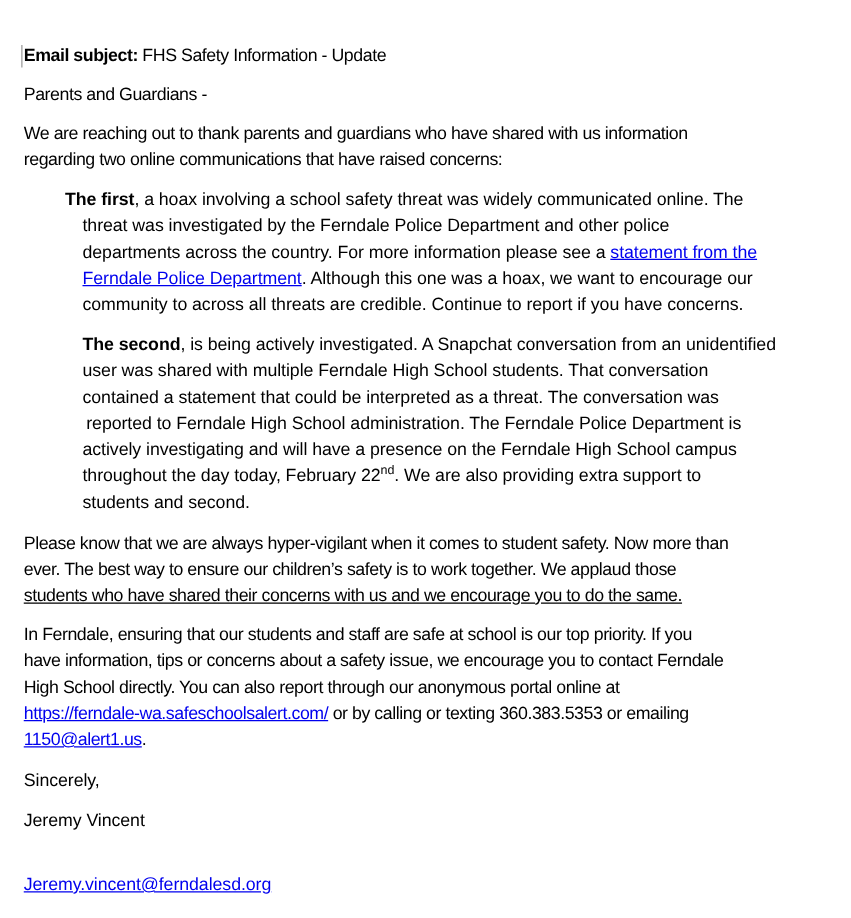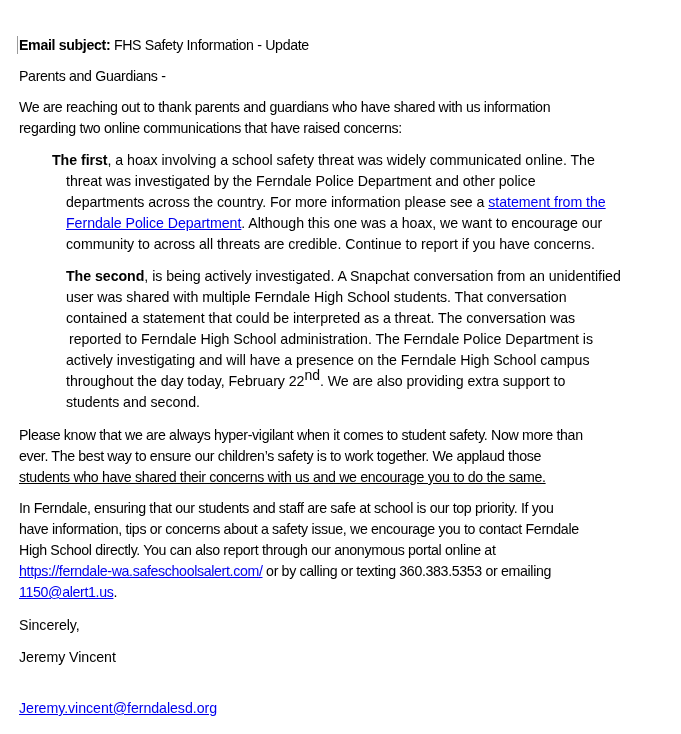--- a/index.html
+++ b/index.html
@@ -34,21 +34,21 @@
       font-size: 14.2px;
       letter-spacing: -0.05px;
     }
     .b { font-weight: bold; }
     a {
       color: #0000ee;
       text-decoration: underline;
       cursor: pointer;
     }
     sup {
-      font-size: 14px;
+      font-size: 10px;
       line-height: 0;
       vertical-align: 6px;
       margin-top: 12px;
     }
     .caret {
       position: absolute;
       left: 17px;
       top: 36px;
       width: 1px;
       height: 18px;

